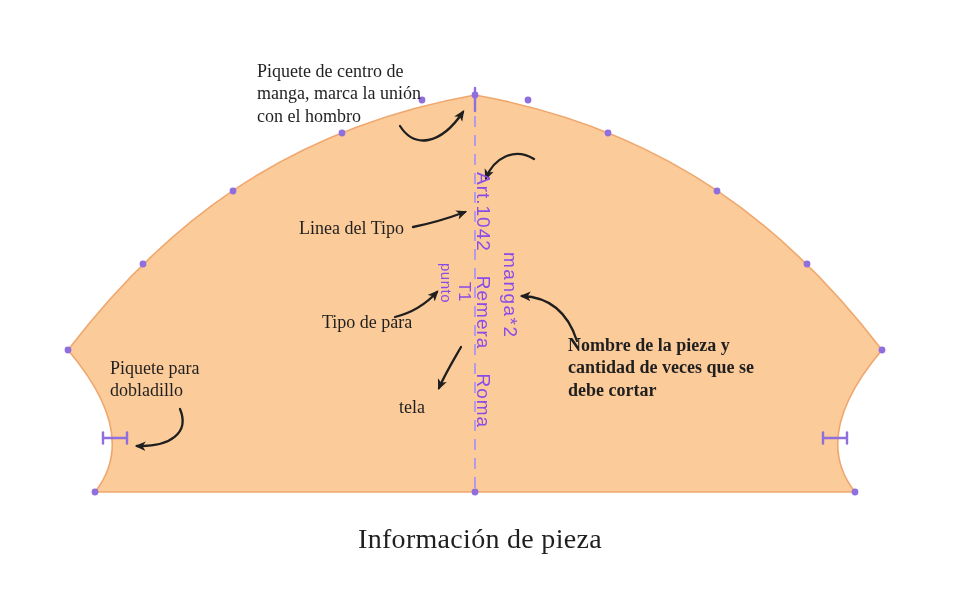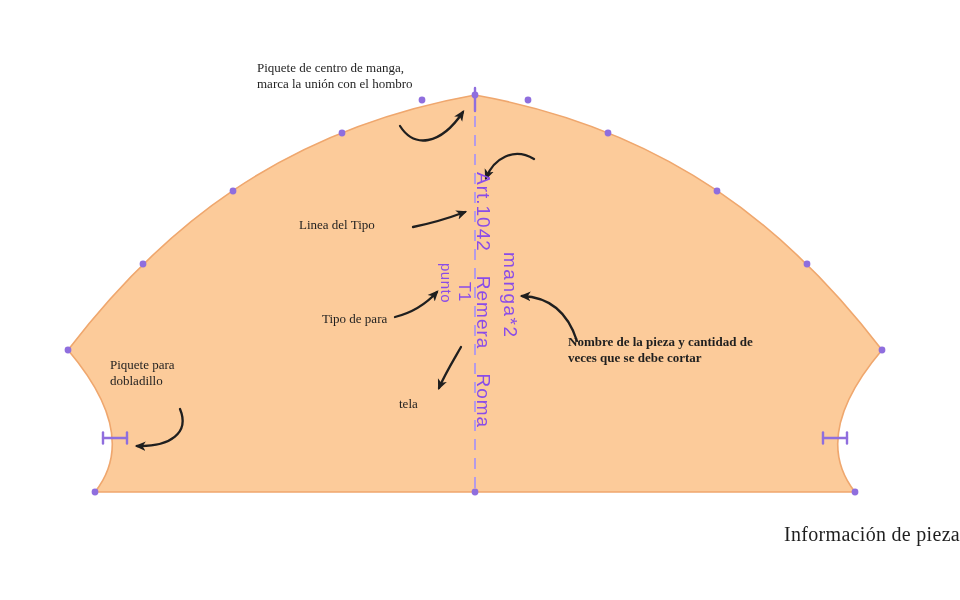--- a/index.html
+++ b/index.html
@@ -8,38 +8,38 @@
     width: 960px;
     height: 600px;
     background: #ffffff;
     overflow: hidden;
     font-family: "Liberation Serif", "DejaVu Serif", serif;
   }
   .stage svg { position: absolute; left: 0; top: 0; }
   .lbl {
     position: absolute;
     color: var(--annotation-text, #1f1f1f);
-    font-size: 13px;
+    font-size: 18px;
     line-height: 1.24;
   }
   .vtext {
     position: absolute;
     transform: rotate(90deg);
     transform-origin: 0 0;
     font-family: "Liberation Sans", "DejaVu Sans", sans-serif;
     color: var(--grain-text, #8a4ce8);
     white-space: nowrap;
     line-height: 1.2;
   }
   .grain-words { display: flex; gap: 24px; font-size: 19px; letter-spacing: 1px; }
   .title {
     position: absolute;
     left: 0; right: 0; top: 523px;
-    text-align: right;
-    font-size: 20px;
+    text-align: center;
+    font-size: 28px;
     color: var(--annotation-text, #1f1f1f);
     letter-spacing: 0.3px;
   }
 </style>
 </head>
 <body>
 
 <div class="stage" aria-label="Información de pieza">
 
   <svg width="960" height="600" viewBox="0 0 960 600">

